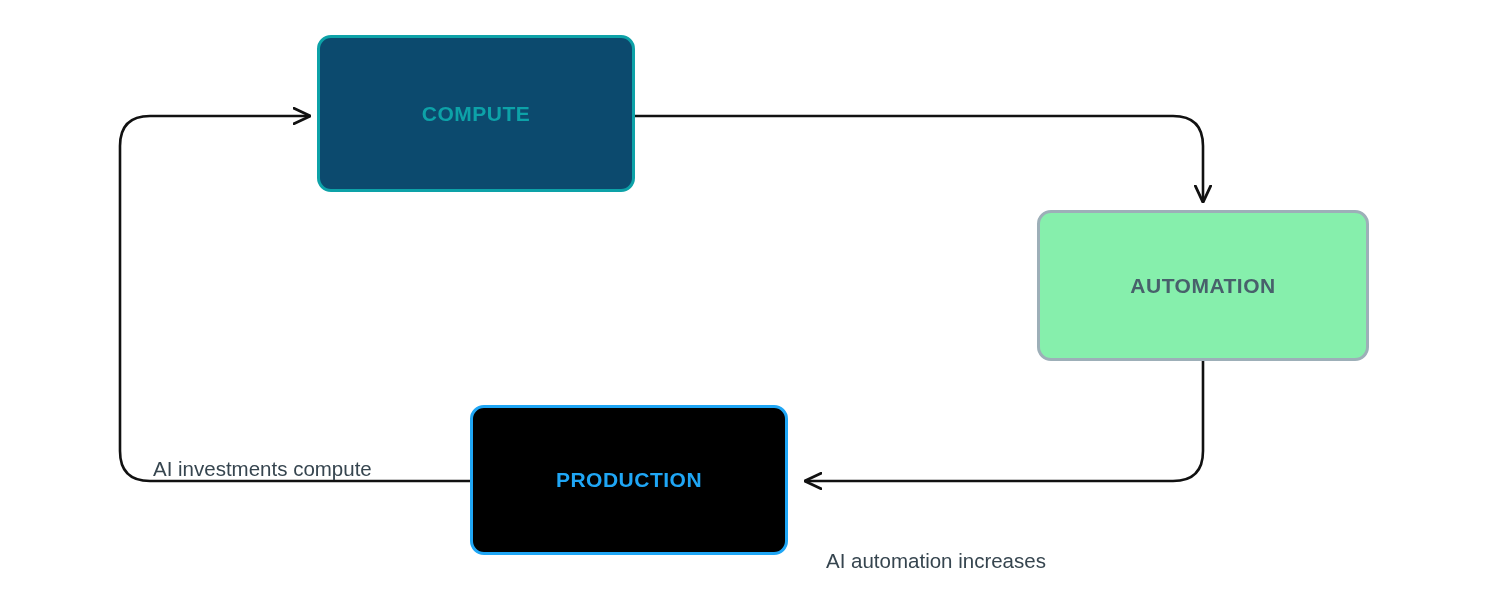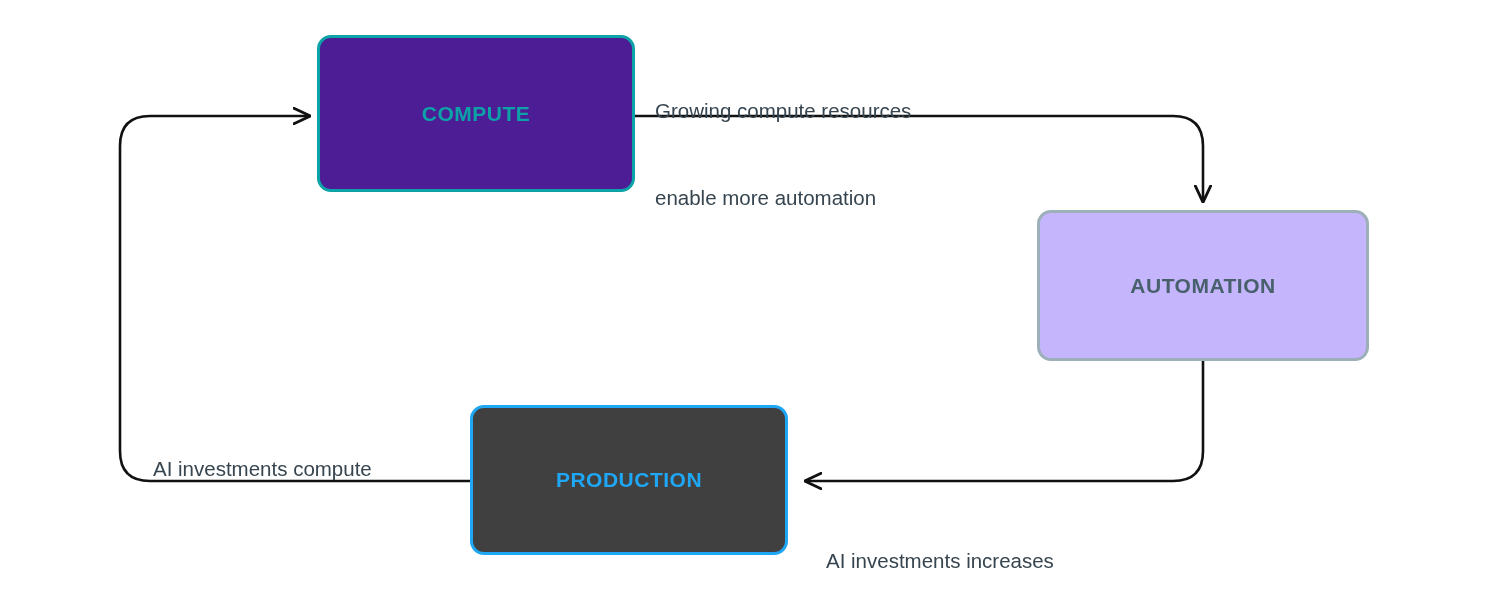--- a/index.html
+++ b/index.html
@@ -52,41 +52,41 @@
     white-space: nowrap;
     user-select: none;
   }
 
   #node-compute {
     left: 317px;
     top: 35px;
     width: 318px;
     height: 157px;
     border-color: #0da2a8;
-    background: #4c1d95;
+    background: #0c4a6e;
   }
   #node-compute .node-label { color: #0da2a8; }
 
   #node-automation {
     left: 1037px;
     top: 210px;
     width: 332px;
     height: 151px;
     border-color: #9dafb8;
-    background: #c4b5fd;
+    background: #86efac;
   }
   #node-automation .node-label { color: #48606b; }
 
   #node-production {
     left: 470px;
     top: 405px;
     width: 318px;
     height: 150px;
     border-color: #1fa6f5;
-    background: #404040;
+    background: #000000;
   }
   #node-production .node-label { color: #1fa6f5; }
 
   .edge-label {
     position: absolute;
     font-size: 20.5px;
     line-height: 29px;
     color: #36454f;
     white-space: pre;
     user-select: none;
@@ -129,27 +129,23 @@
   </div>
 
   <div class="node" id="node-automation">
     <span class="node-label">AUTOMATION</span>
   </div>
 
   <div class="node" id="node-production">
     <span class="node-label">PRODUCTION</span>
   </div>
 
-  <div class="edge-label" id="edge-label-compute-automation">
-    <div>Growing compute resources</div>
-    <div>enable more automation</div>
-  </div>
 
   <div class="edge-label" id="edge-label-automation-production">
-    <div>AI investments increases</div>
+    <div>AI automation increases</div>
     
   </div>
 
   <div class="edge-label" id="edge-label-production-compute">
     <div>AI investments compute</div>
   </div>
 
 </div>
 
 </body></html>

